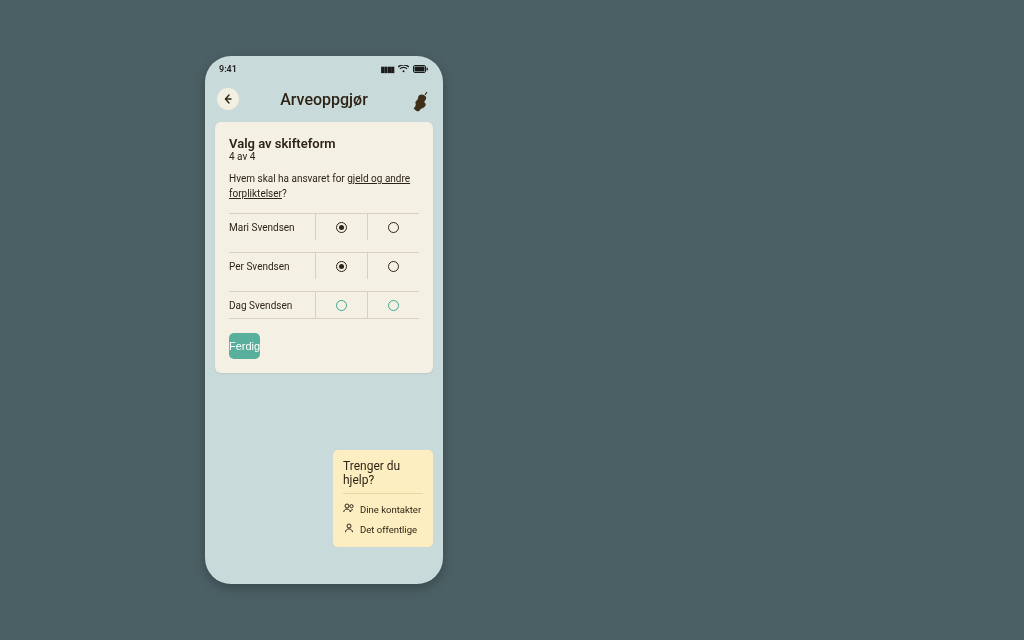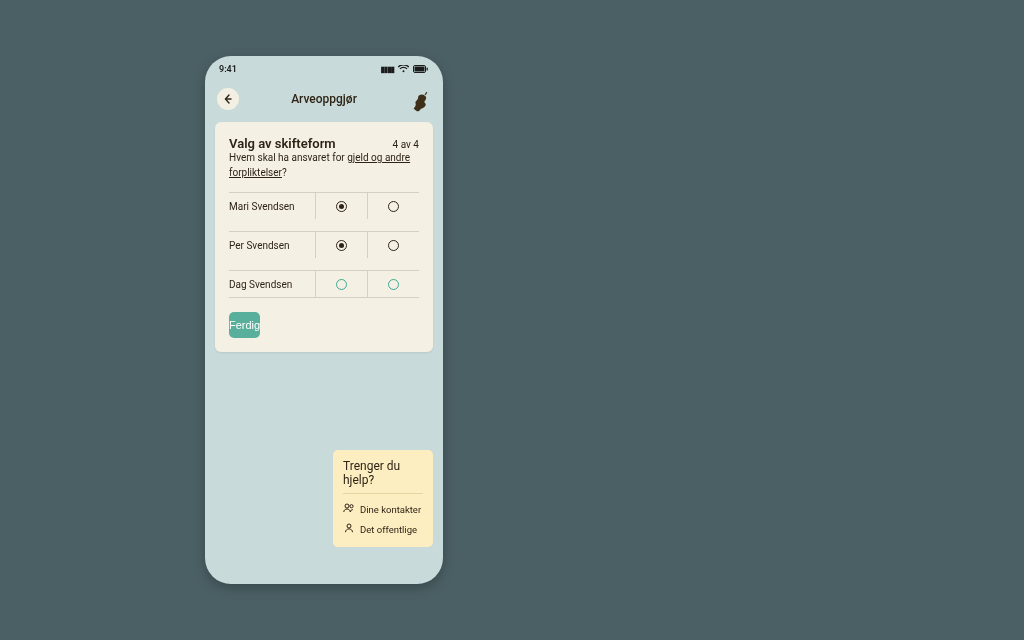--- a/index.html
+++ b/index.html
@@ -52,40 +52,42 @@
     border-radius: 50%;
     display:flex; align-items:center; justify-content:center;
     font-size: 12px;
     color:#2e2416;
     cursor:pointer;
   }
   .app-title {
     position:absolute;
     left:0; right:0;
     text-align:center;
-    font-size: 12px;
+    font-size: 16px;
     font-weight: 500;
     color:#2e2416;
     pointer-events:none;
   }
   .crest {
     margin-left:auto;
     width: 22px; height: 26px;
     color:#3e3018;
   }
 
   .card {
     margin: 0 10px;
     background:#f4f0e4;
     border-radius: 6px;
     padding: 14px 14px 14px 14px;
     box-shadow: 0 1px 2px rgba(0,0,0,0.08);
   }
   .card-header {
     display:flex; justify-content:space-between; align-items:baseline;
+    margin-bottom: 10px;
+    flex-direction: column;
   }
   .card-title { font-size: 13px; font-weight: 600; color:#2e2416;}
   .step-count { font-size: 10px; color:#2e2416; }
   .question { font-size: 10px; line-height:1.45; color:#2e2416; margin-bottom:4px;}
   .question .link { text-decoration: underline; }
 
   .table { width:100%; font-size:10px; color:#2e2416;}
   .thead { display:flex; padding-bottom:6px;}
   .col-name { flex: 1 1 auto; }
   .col-opt { width: 52px; text-align:center; }

